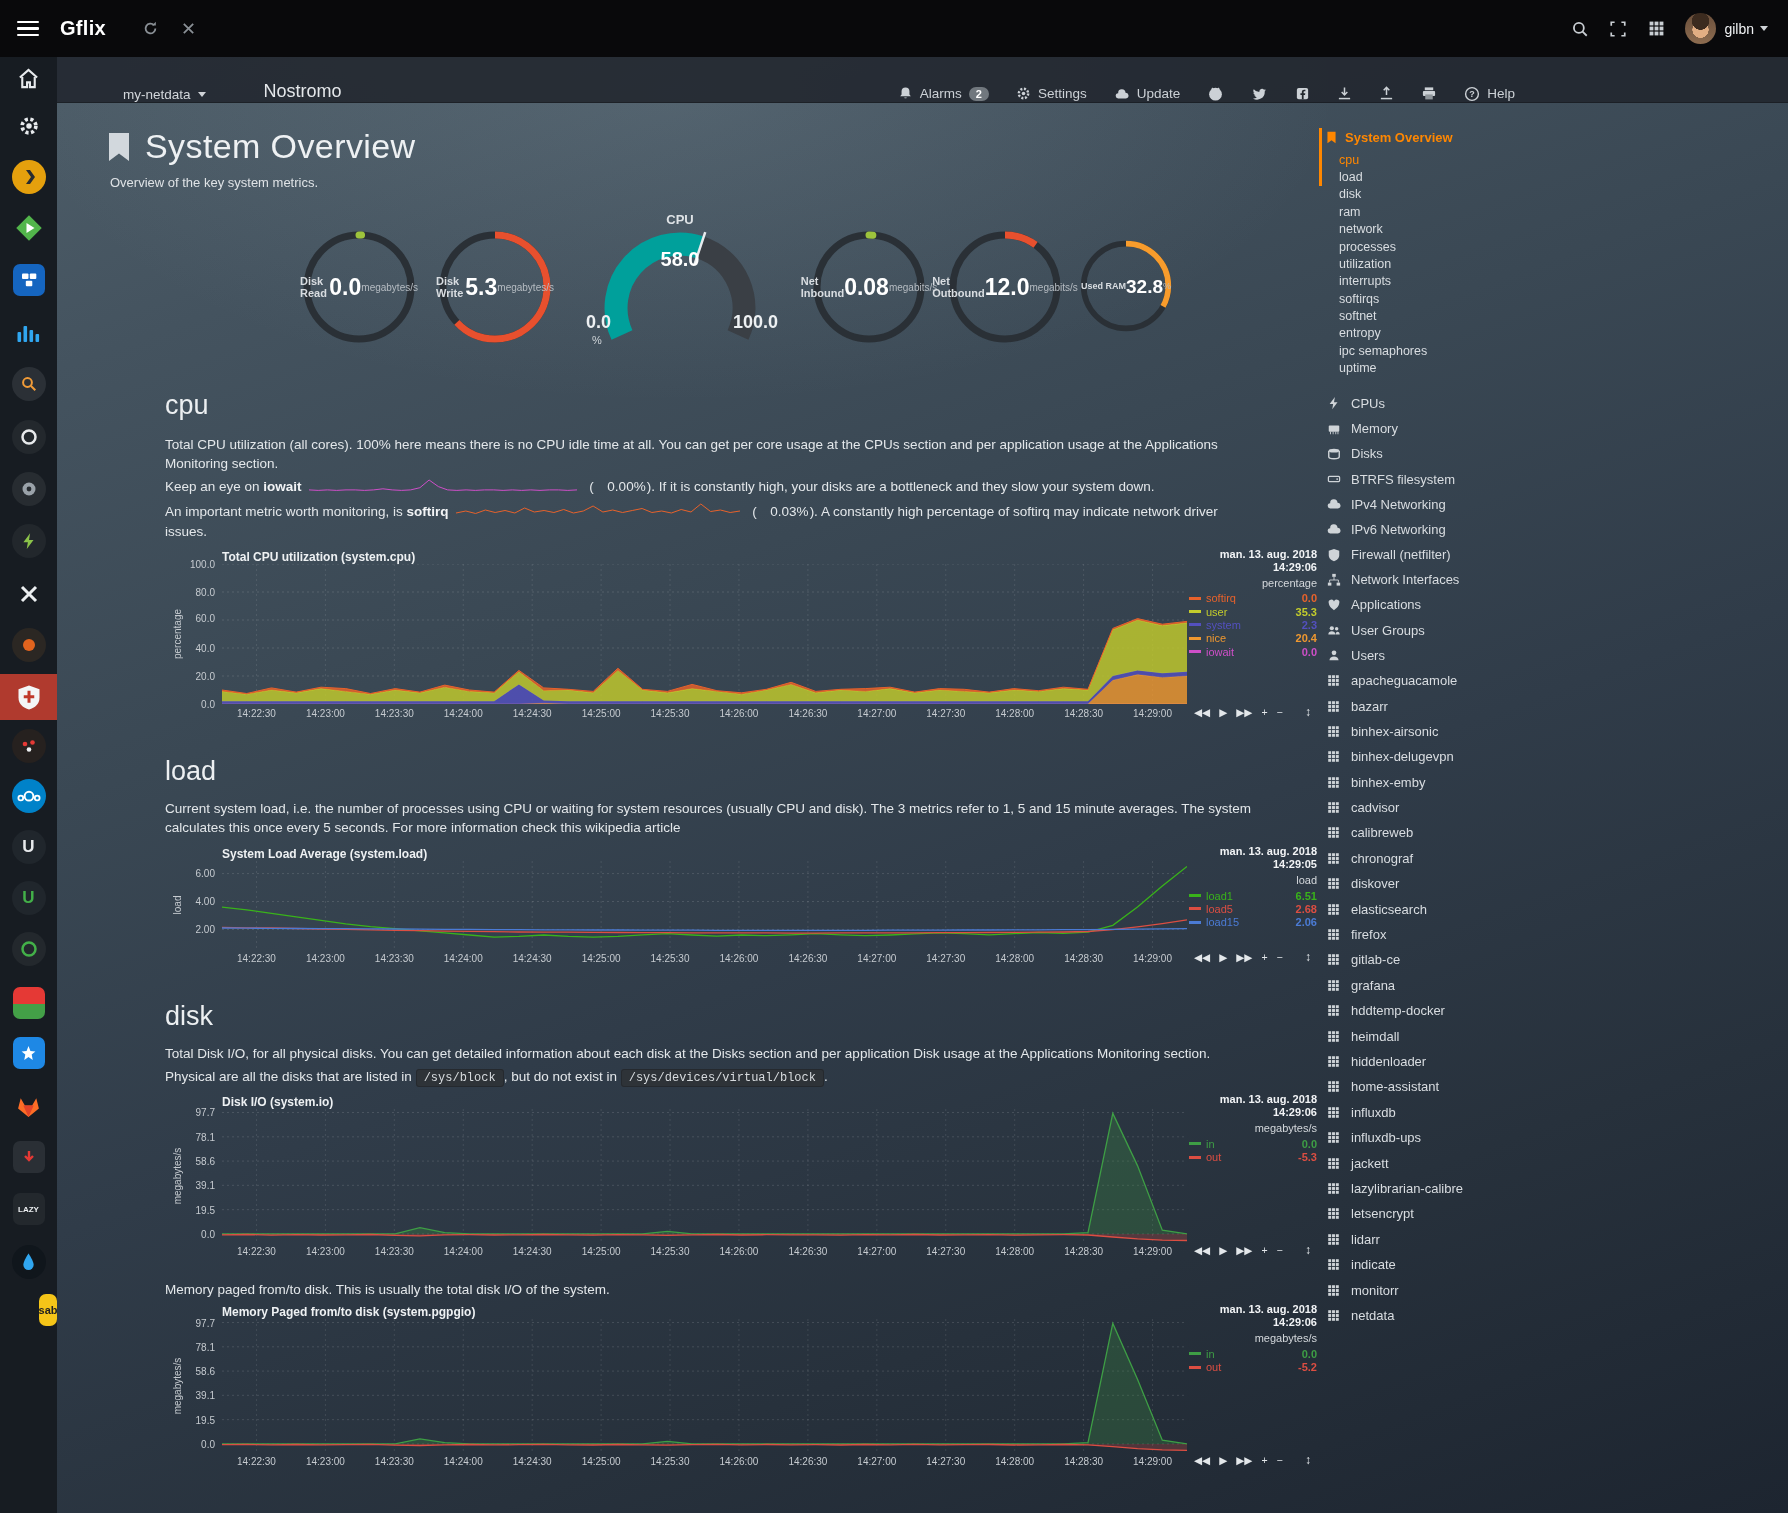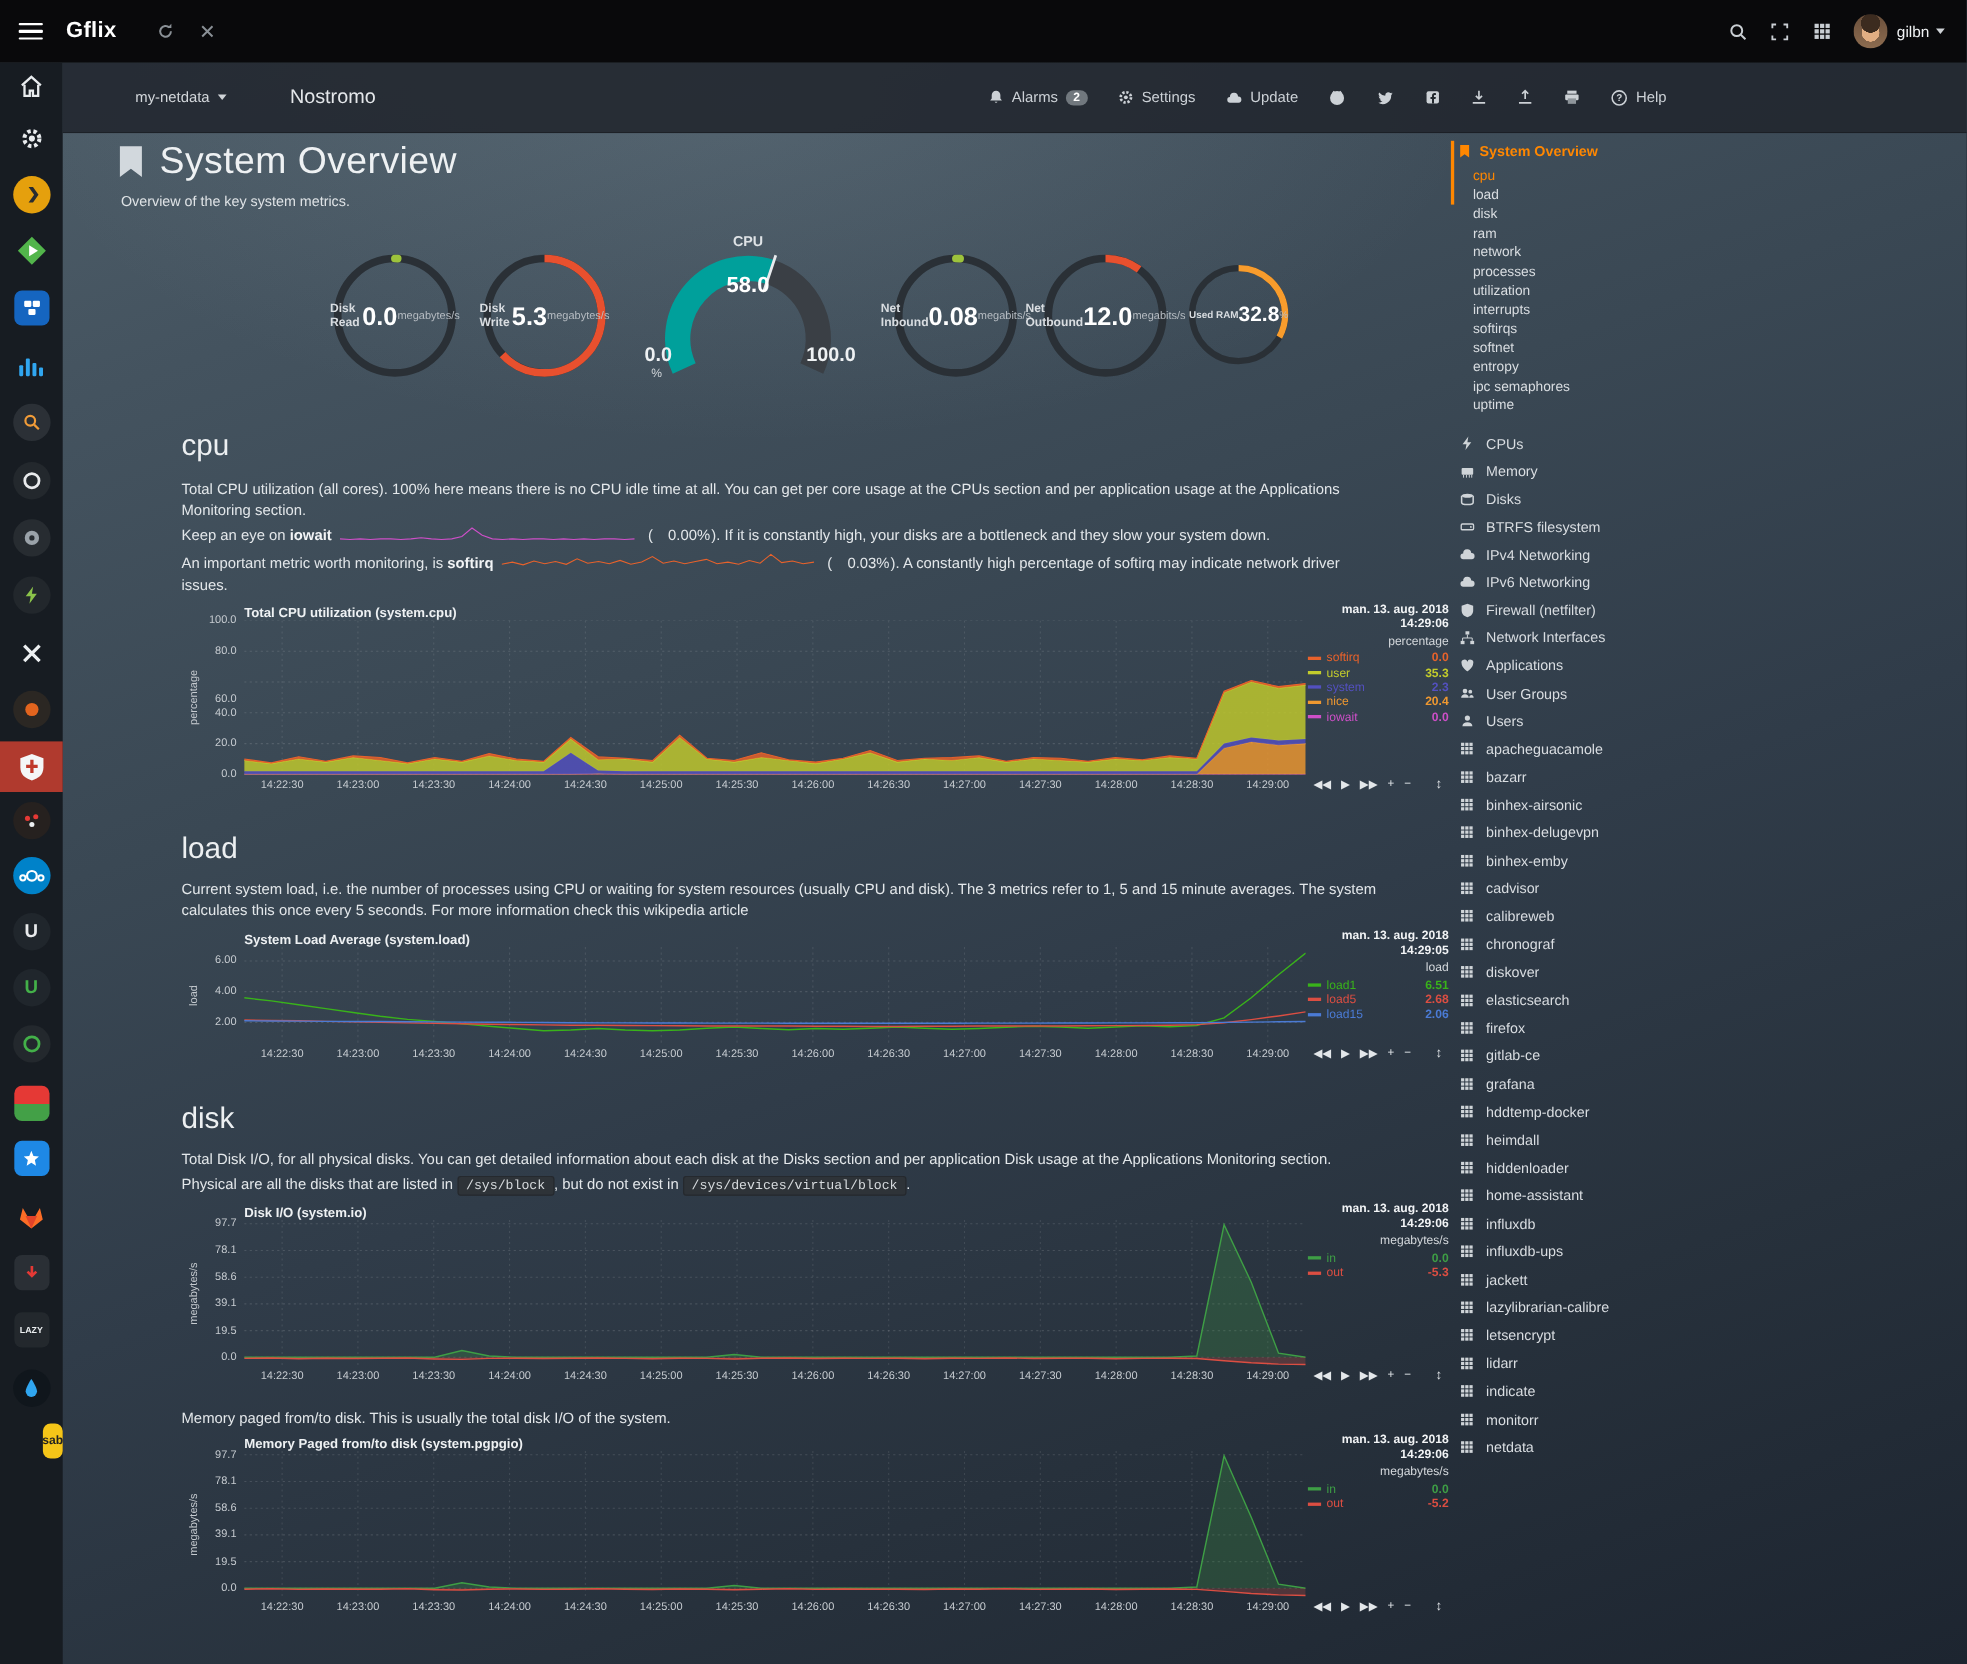--- a/index.html
+++ b/index.html
@@ -21,21 +21,21 @@
  linear-gradient(#6a4f3b,#8d6c50)}
 .username{display:flex;align-items:center;gap:6px;font-size:14px;color:#f0f2f4;margin-right:20px;cursor:pointer}
 .caret{width:0;height:0;border-left:4px solid transparent;border-right:4px solid transparent;border-top:5px solid #cfd3d7}
 
 .left-rail{position:absolute;top:57px;left:0;width:57px;bottom:0;background:#171c22;z-index:30}
 .rail-item{position:absolute;left:0;width:57px;height:46px;display:flex;align-items:center;justify-content:center;cursor:pointer}
 .rail-item.active{background:#b03a2e}
 .ric{width:34px;height:34px;border-radius:50%;display:flex;align-items:center;justify-content:center}
 .rsq{width:32px;height:32px;border-radius:7px;display:flex;align-items:center;justify-content:center;font-weight:bold}
 
-.nd-nav{position:absolute;top:57px;left:57px;right:0;height:64px;background:rgba(33,38,45,.88);display:flex;align-items:center;z-index:20;border-bottom:1px solid rgba(0,0,0,.25)}
+.nd-nav{position:absolute;top:57px;left:57px;right:0;height:46px;background:rgba(33,38,45,.88);display:flex;align-items:flex-end;z-index:20;border-bottom:1px solid rgba(0,0,0,.25)}
 .nav-server{display:flex;align-items:center;gap:7px;margin-left:66px;font-size:13.5px;color:#d3d7db;cursor:pointer}
 .nav-host{margin-left:58px;font-size:18px;color:#e4e7ea}
 .nav-right{margin-left:auto;display:flex;align-items:center;gap:27px;padding-right:273px;font-size:13.5px;color:#ccd1d6}
 .nav-item{display:flex;align-items:center;gap:7px;cursor:pointer;white-space:nowrap}
 .badge{background:#71787e;color:#fff;font-size:11px;border-radius:9px;padding:1px 7px;font-weight:bold}
 
 .content{position:absolute;left:57px;top:107px;width:1268px;z-index:5}
 .page-head{margin:20px 0 0 50px;display:flex;align-items:center;gap:14px}
 .page-head h1{font-size:34px;font-weight:300;color:#eef1f3;letter-spacing:.4px}
 .subtitle{margin:9px 0 0 53px;font-size:13px;color:#dfe3e6}
@@ -518,21 +518,21 @@
         <div class="ct-xlab" style="left: 571.964px; top: 158px;">14:26:00</div>
         <div class="ct-xlab" style="left: 640.893px; top: 158px;">14:26:30</div>
         <div class="ct-xlab" style="left: 709.821px; top: 158px;">14:27:00</div>
         <div class="ct-xlab" style="left: 778.75px; top: 158px;">14:27:30</div>
         <div class="ct-xlab" style="left: 847.679px; top: 158px;">14:28:00</div>
         <div class="ct-xlab" style="left: 916.607px; top: 158px;">14:28:30</div>
         <div class="ct-xlab" style="left: 985.536px; top: 158px;">14:29:00</div>
         <div class="ct-ylab" style="top: 154px;">0.0</div>
         <div class="ct-ylab" style="top: 126px;">20.0</div>
         <div class="ct-ylab" style="top: 98px;">40.0</div>
-        <div class="ct-ylab" style="top: 86px;">60.0</div>
+        <div class="ct-ylab" style="top: 68px;">60.0</div>
         <div class="ct-ylab" style="top: 42px;">80.0</div>
         <div class="ct-ylab" style="top: 14px;">100.0</div>
         <div class="ct-legend">
           <div class="leg-units">percentage</div>
           <div class="leg-row">
             <span class="leg-dash" style="background: rgb(232, 98, 43);"></span>
             <span class="leg-name" style="color: rgb(232, 98, 43);">softirq</span>
             <span class="leg-val" style="color: rgb(232, 98, 43);">0.0</span>
           </div>
           <div class="leg-row">

